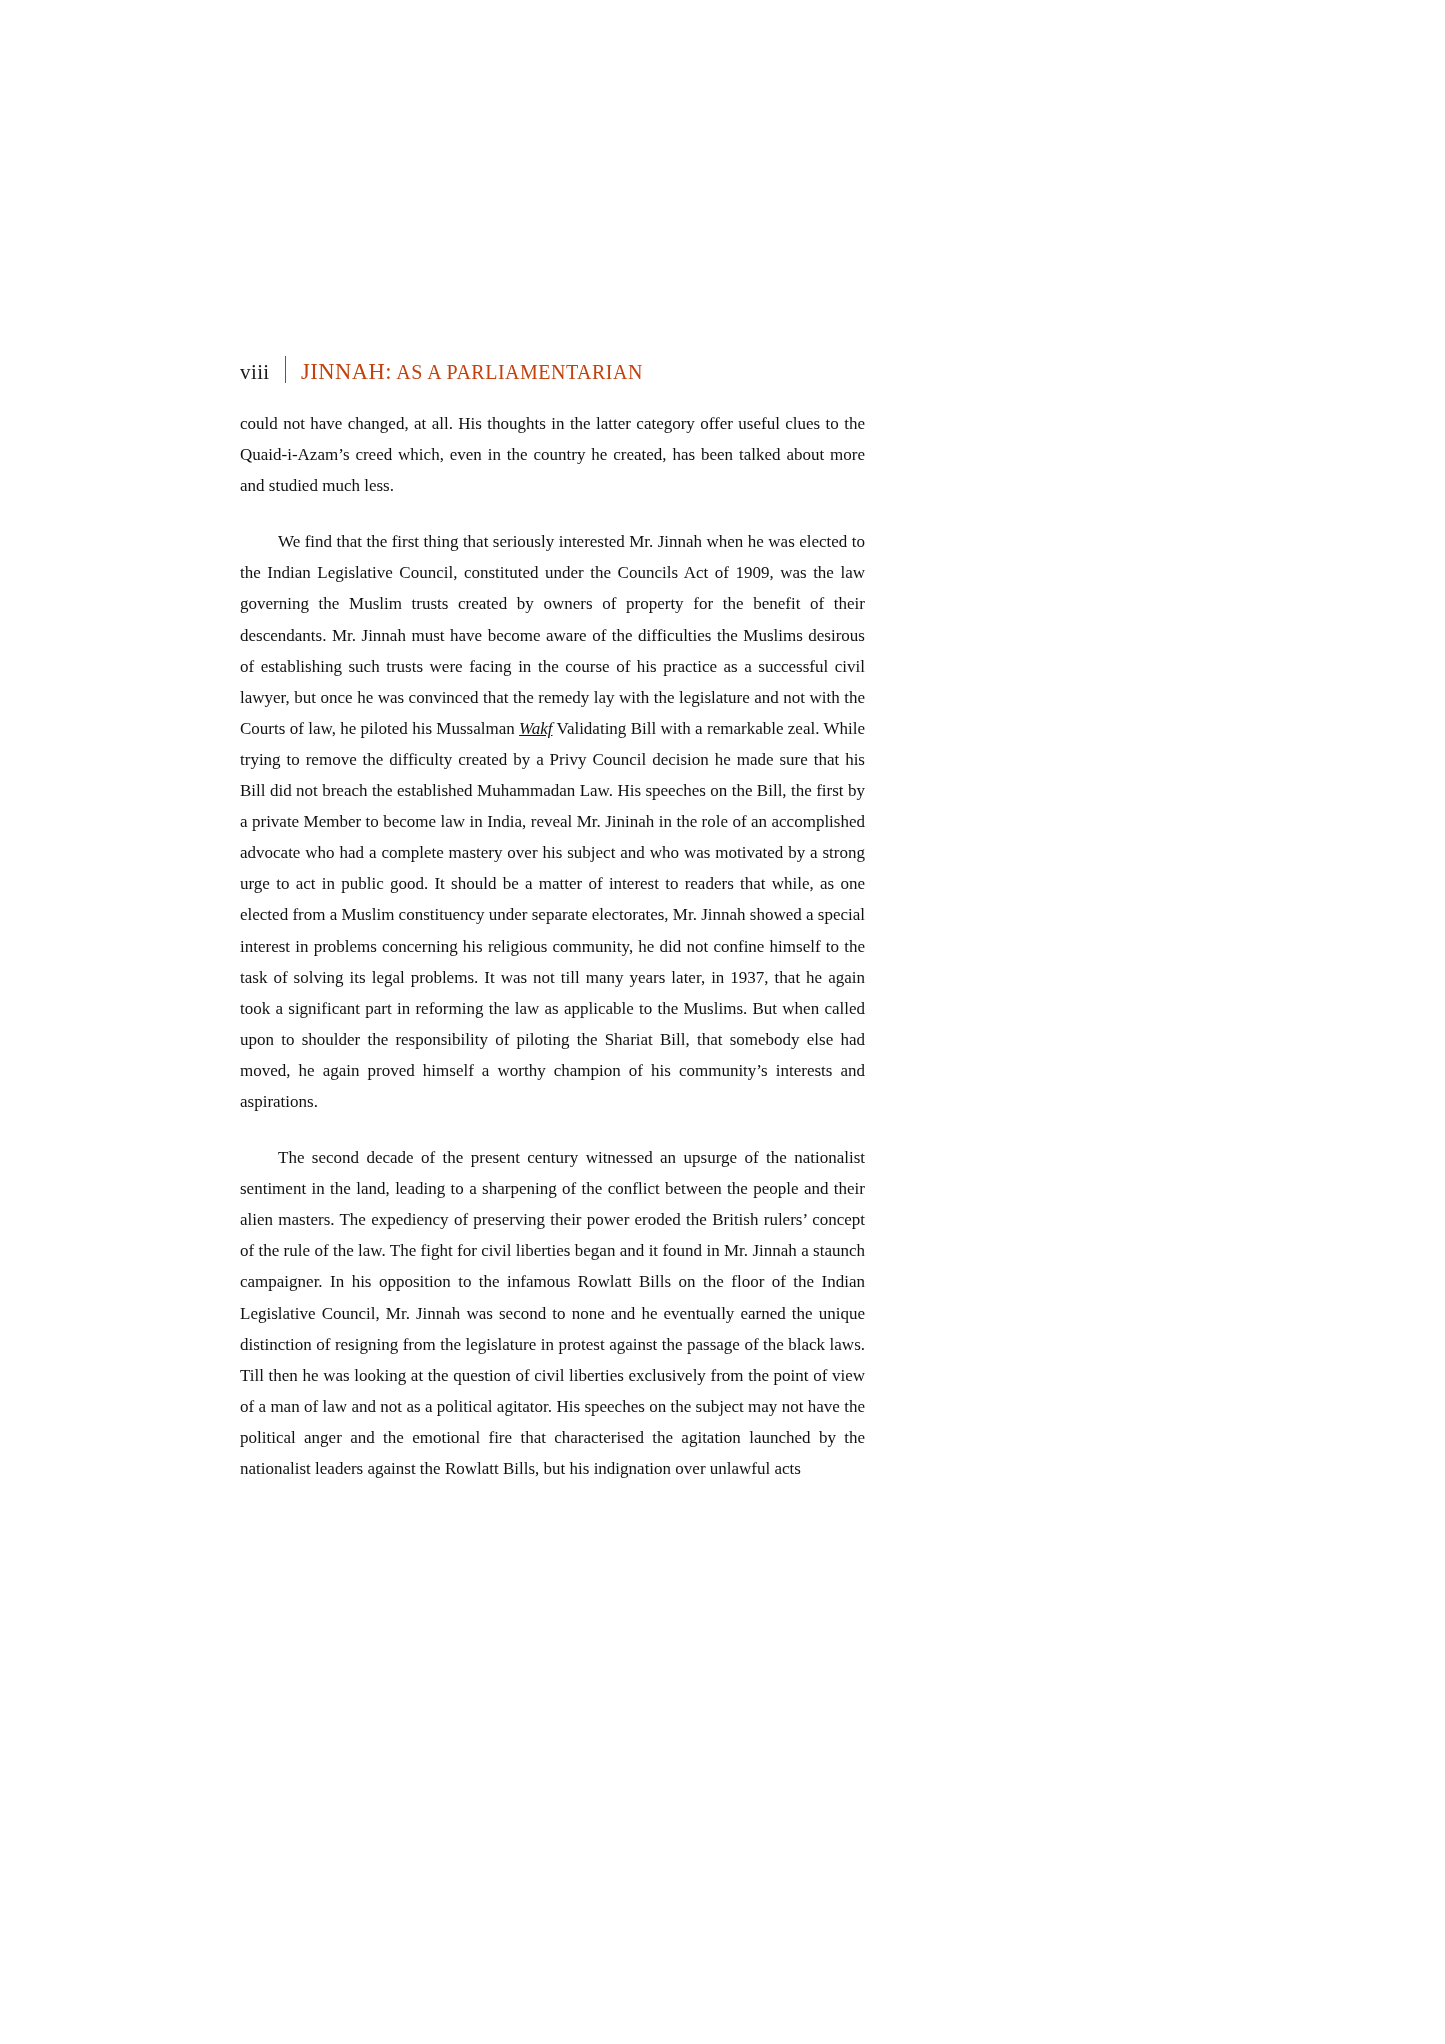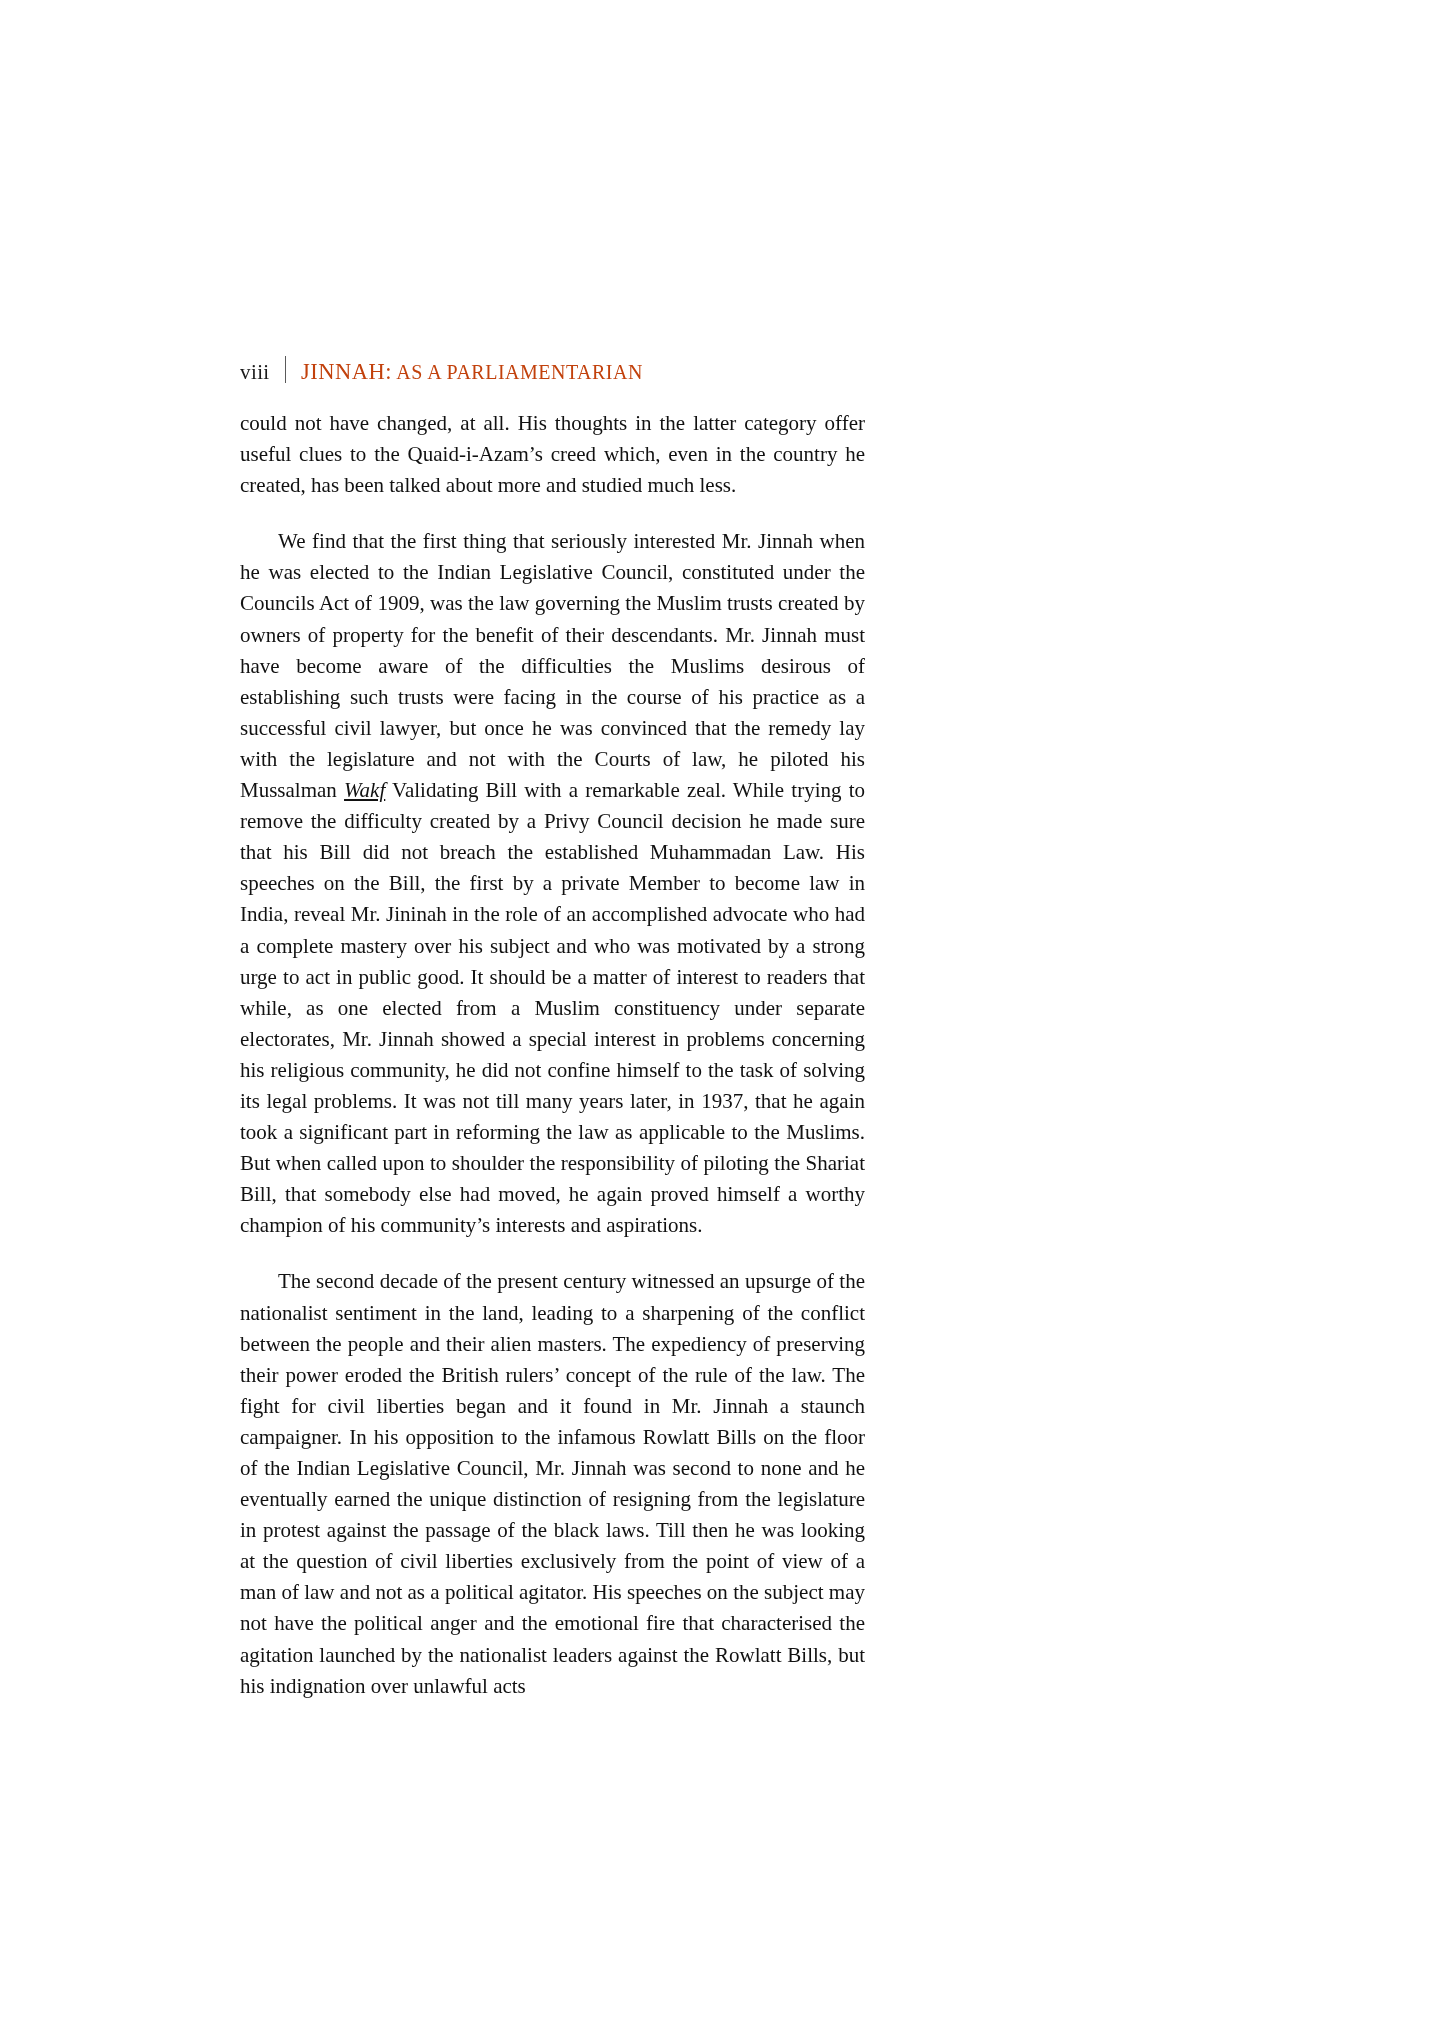--- a/index.html
+++ b/index.html
@@ -58,21 +58,21 @@
   }
 
   
   .text-block {
     position: absolute;
     left: 240px;
     top: 392px;
     width: 625px;
   }
   .para {
-    font-size: 21px;
+    font-size: 17px;
     line-height: 31.1px;
     text-align: justify;
     text-justify: inter-word;
     margin: 0;
     color: #111111;
     -webkit-font-smoothing: antialiased;
   }
   .para + .para {
     margin-top: 25px;
   }

